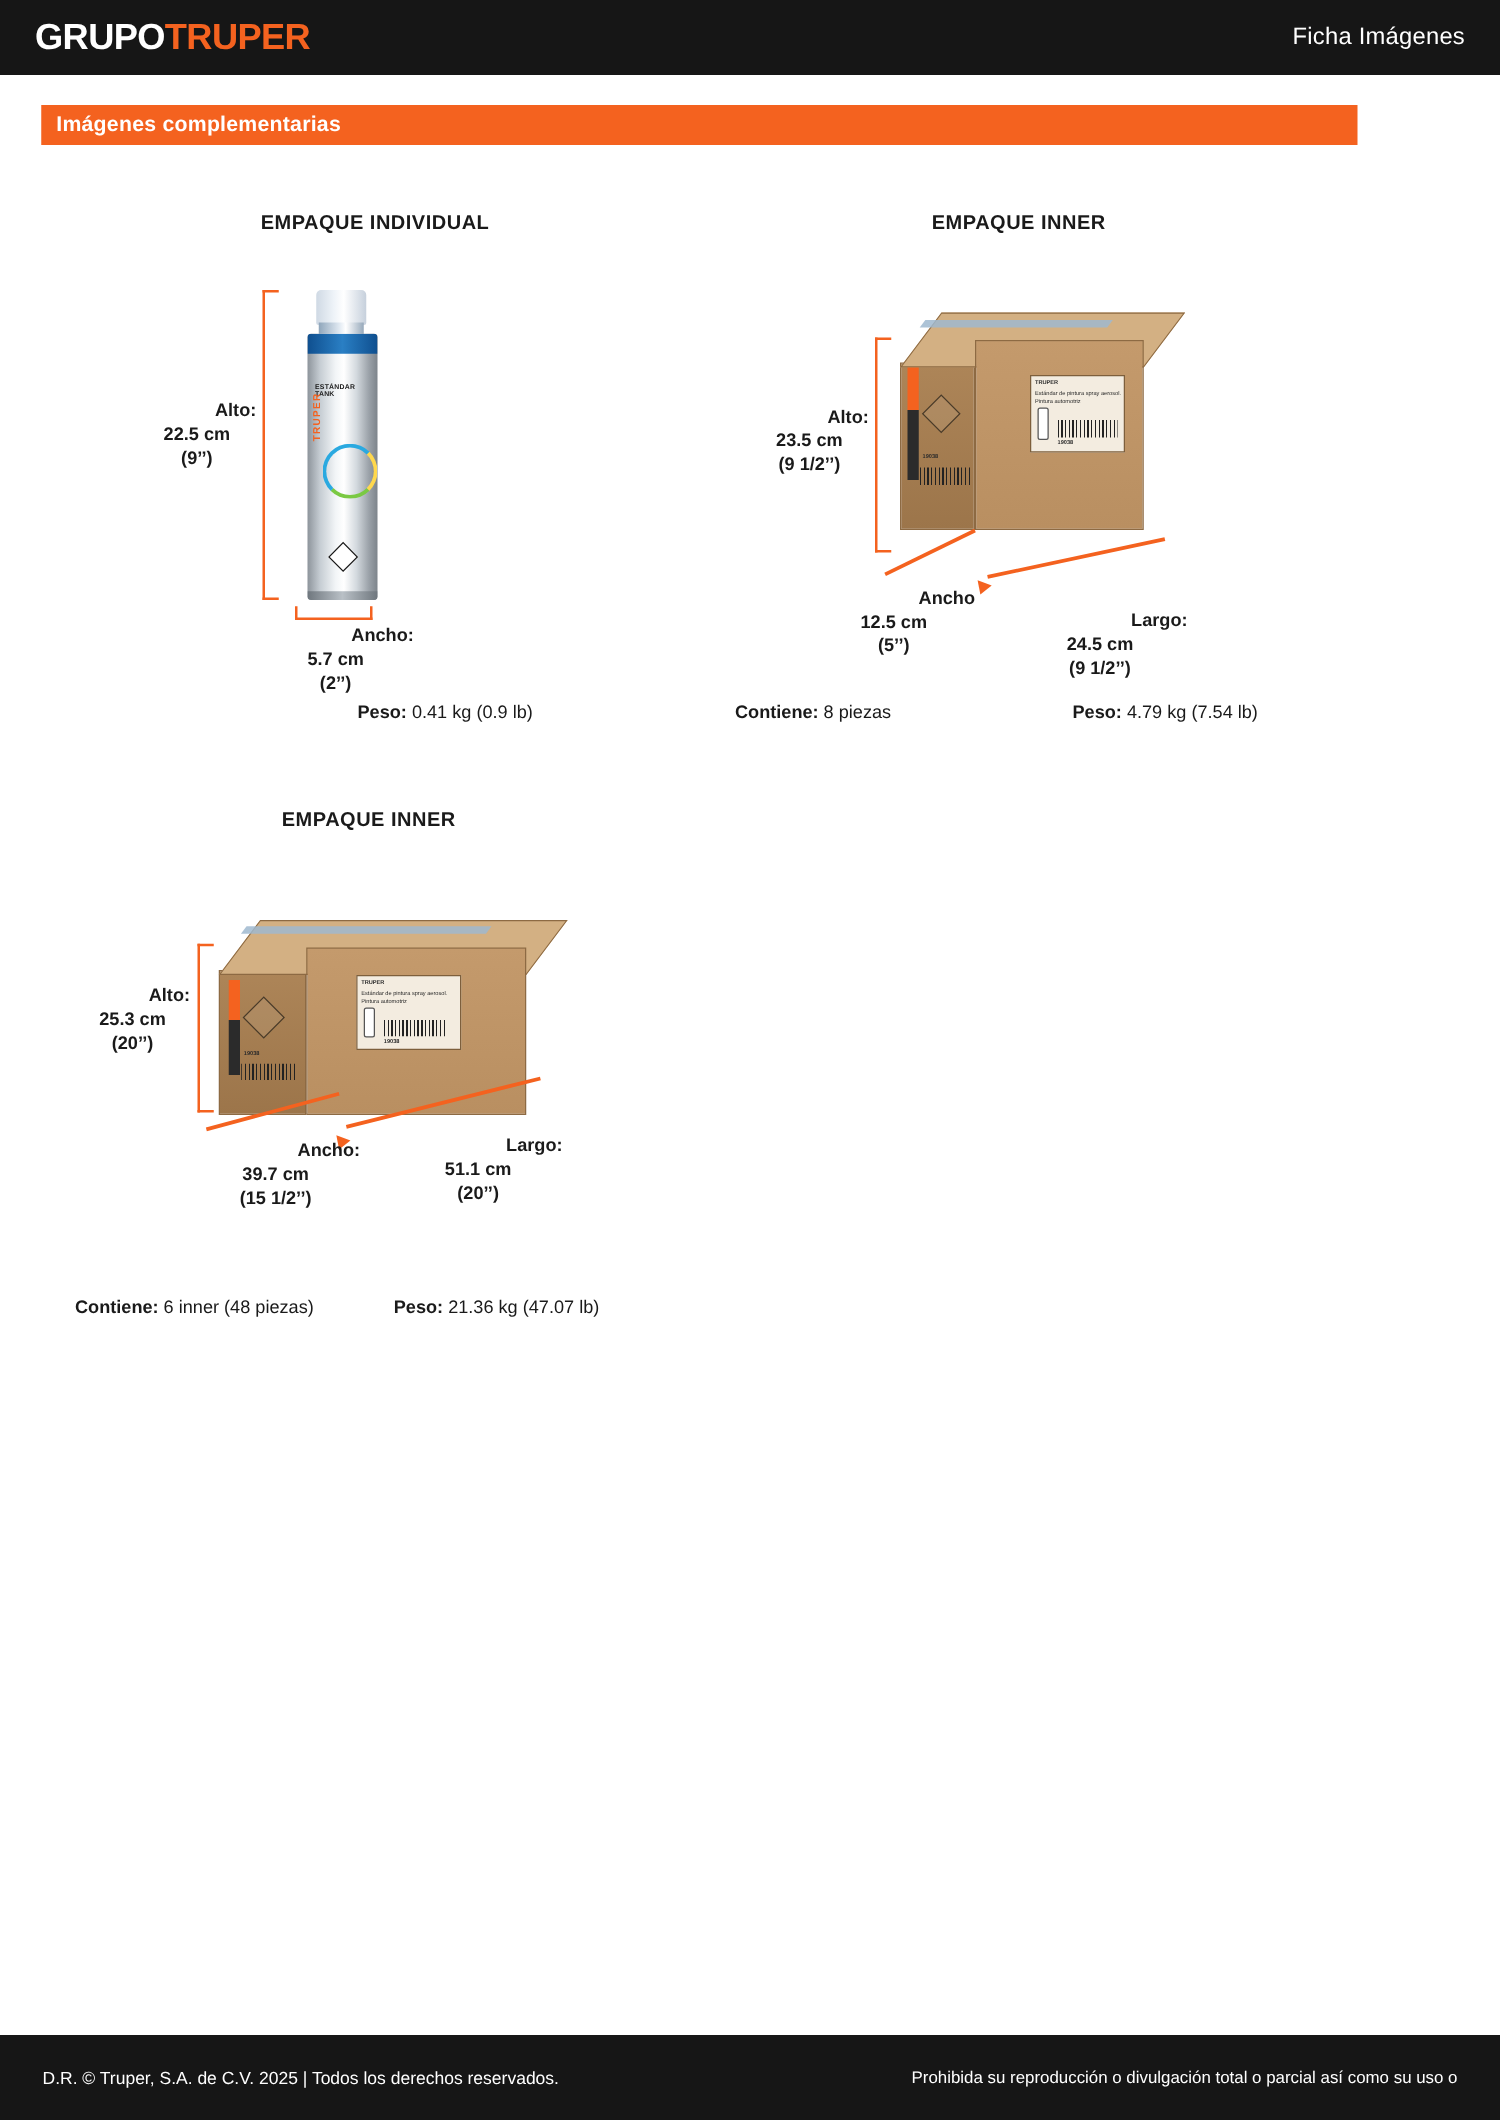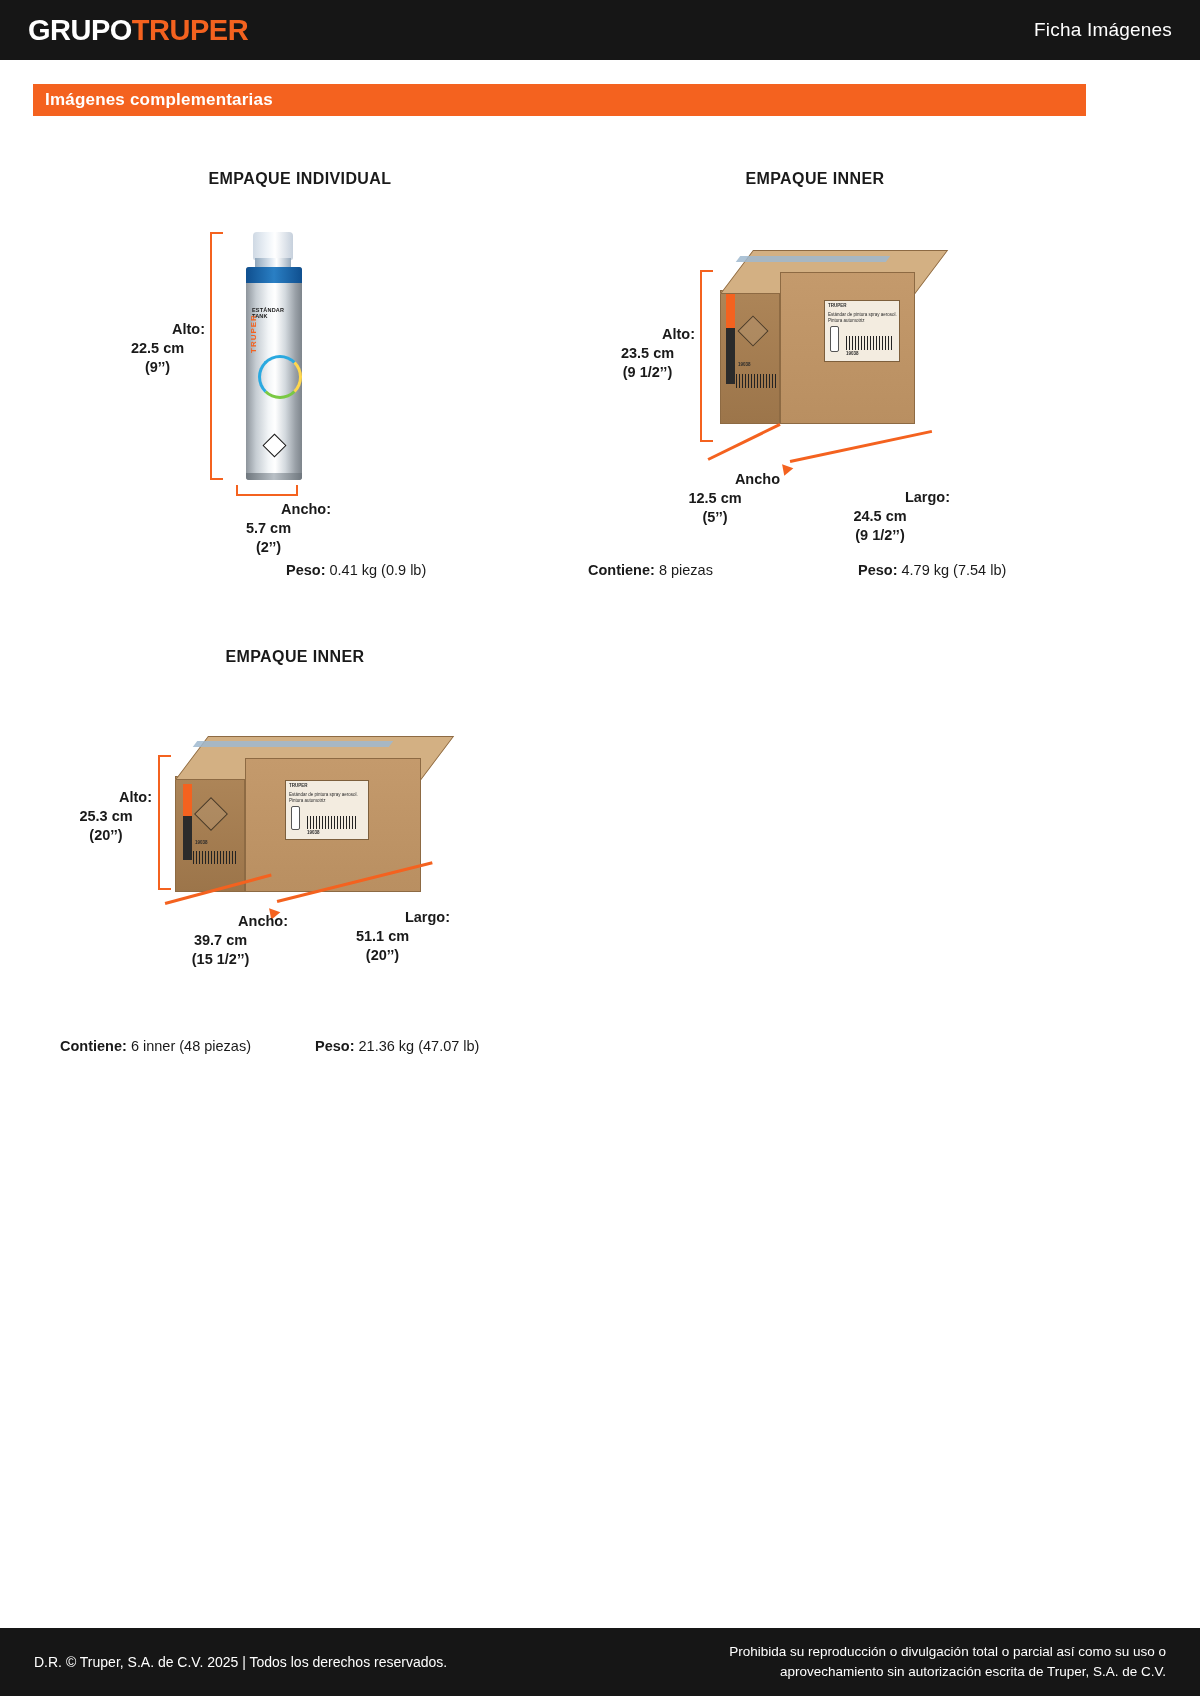--- a/index.html
+++ b/index.html
@@ -346,15 +346,14 @@
   <div class="footnote" style="top:390px; left:270px;">
     <b>Peso:</b>
     <span>21.36 kg (47.07 lb)</span>
   </div>
 </div>
 
 <div class="footer">
   <div class="footer-left">D.R. © Truper, S.A. de C.V. 2025 | Todos los derechos reservados.</div>
   <div class="footer-right">
     <div>Prohibida su reproducción o divulgación total o parcial así como su uso o</div>
-    <div>aprovechamiento sin autorización escrita de Truper, S.A. de C.V.</div>
   </div>
 </div>
 
 </body></html>

